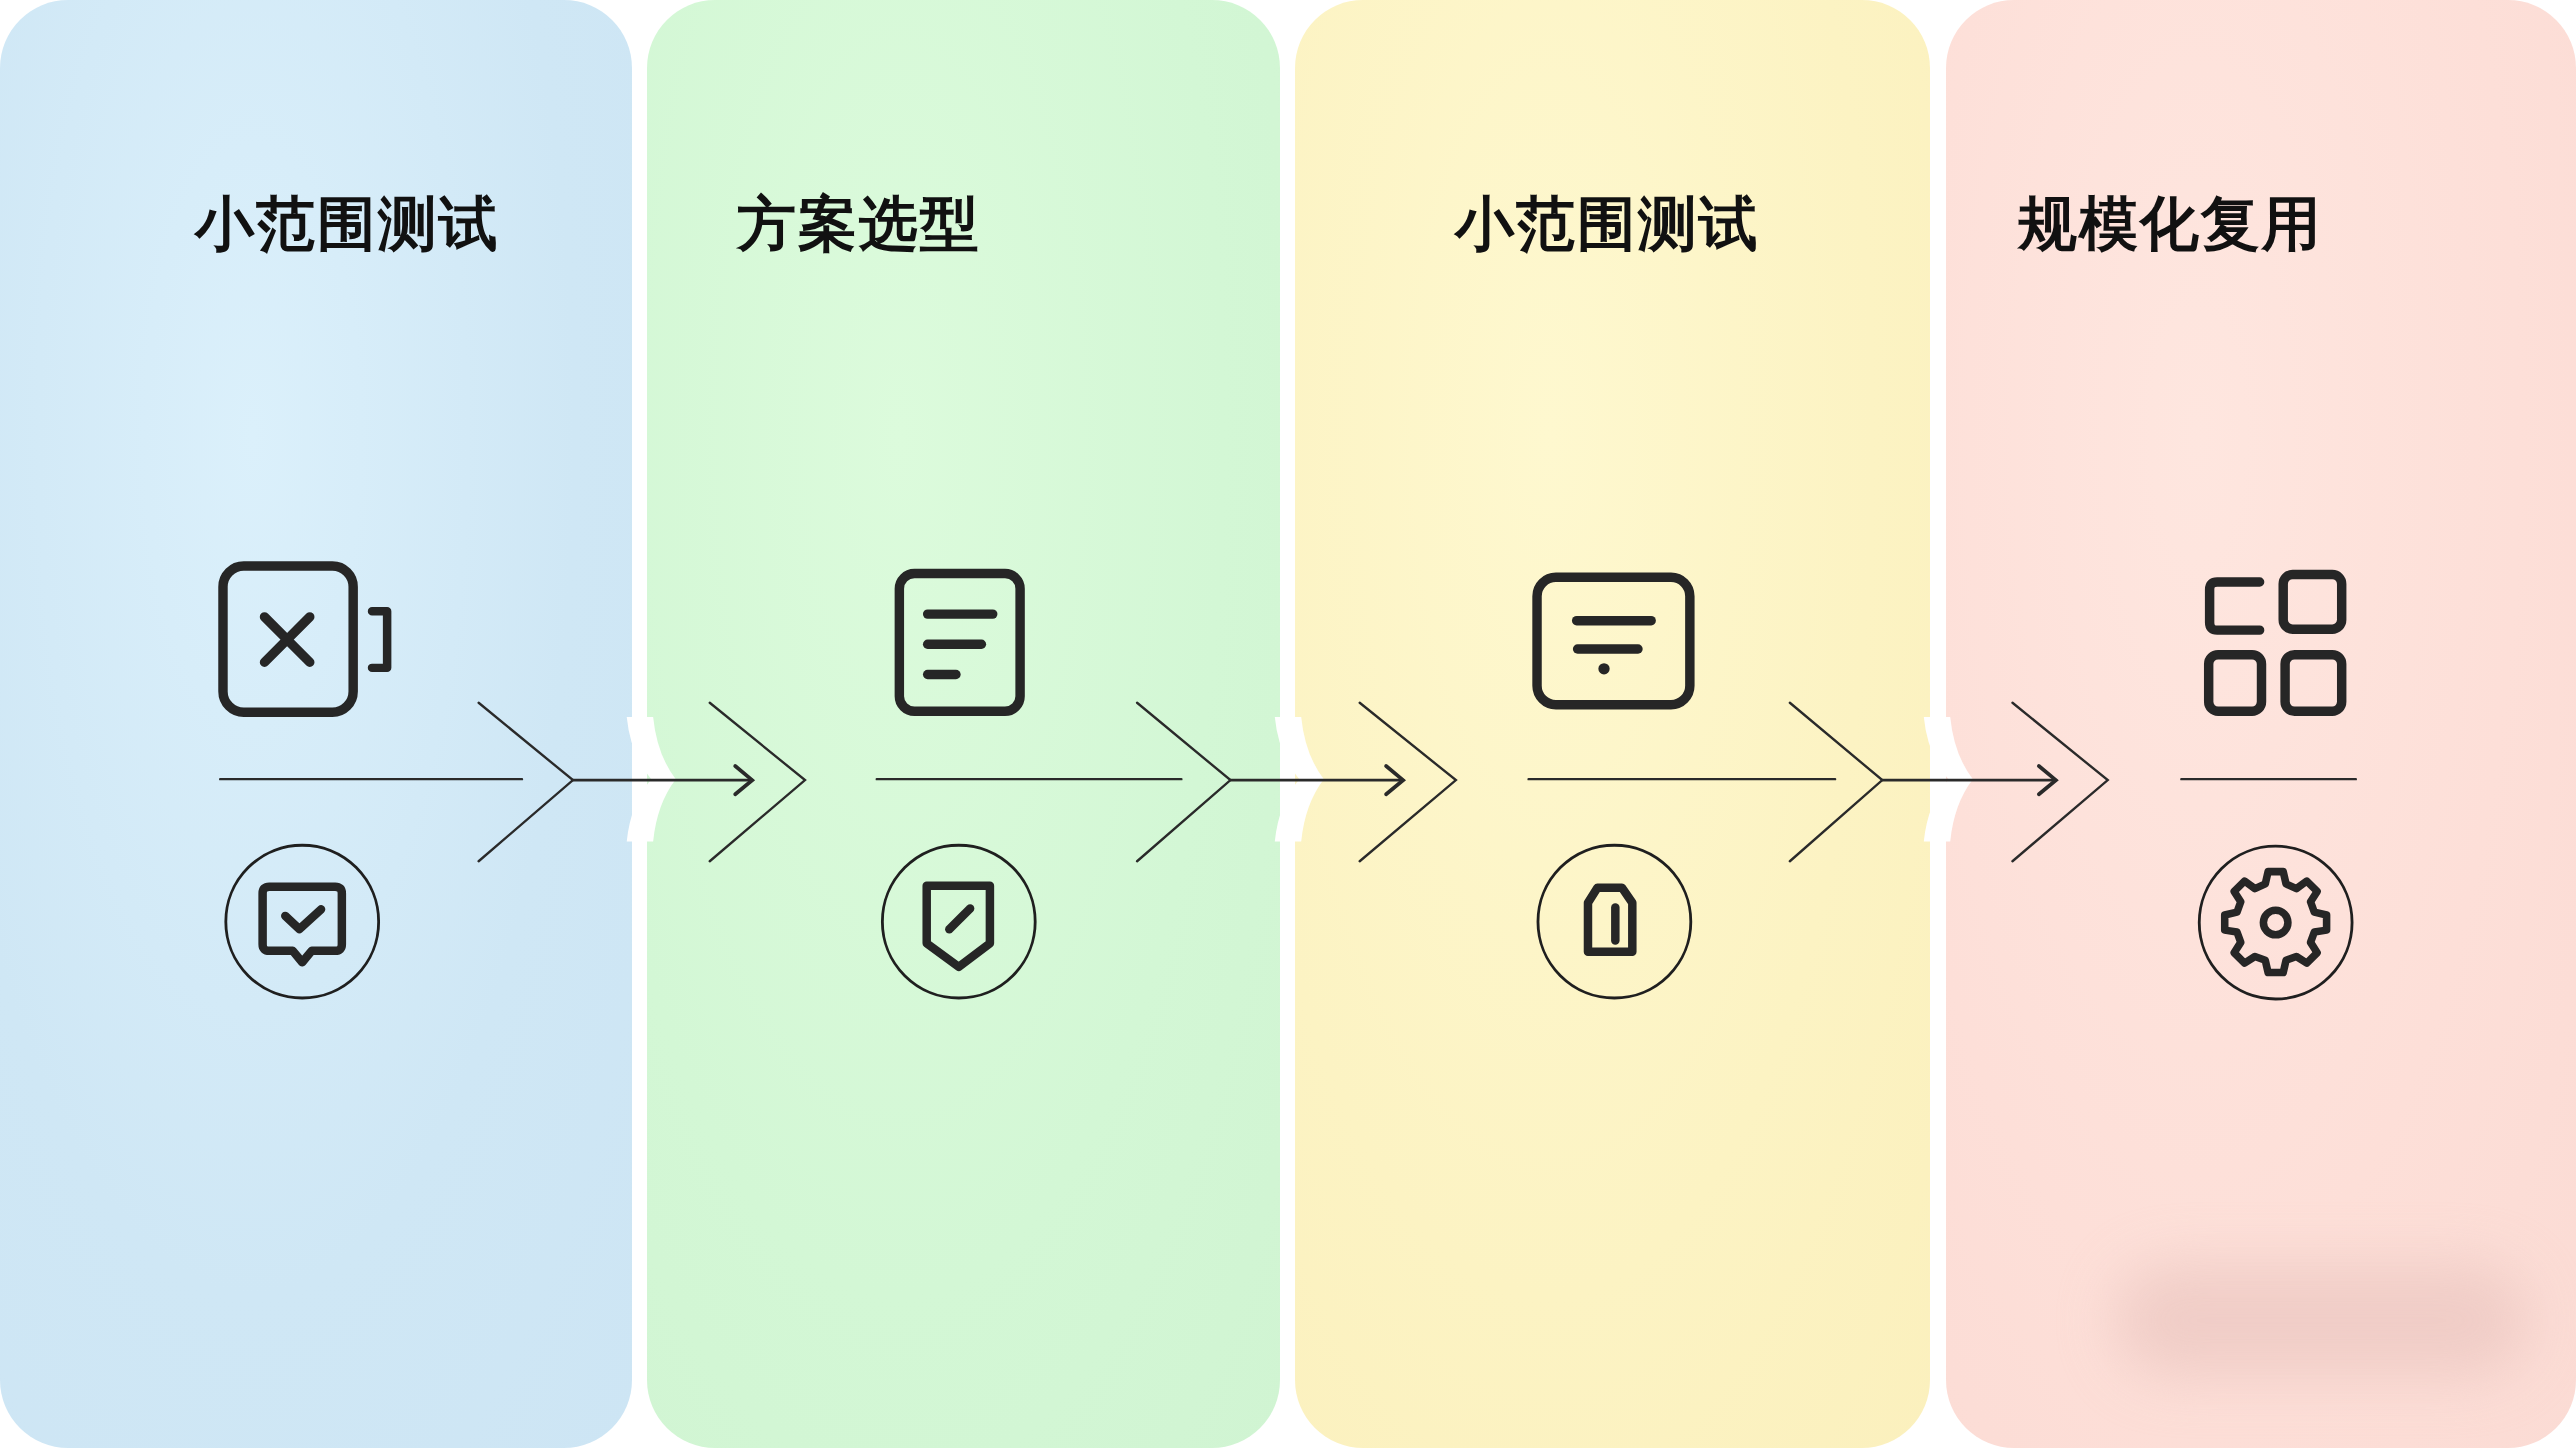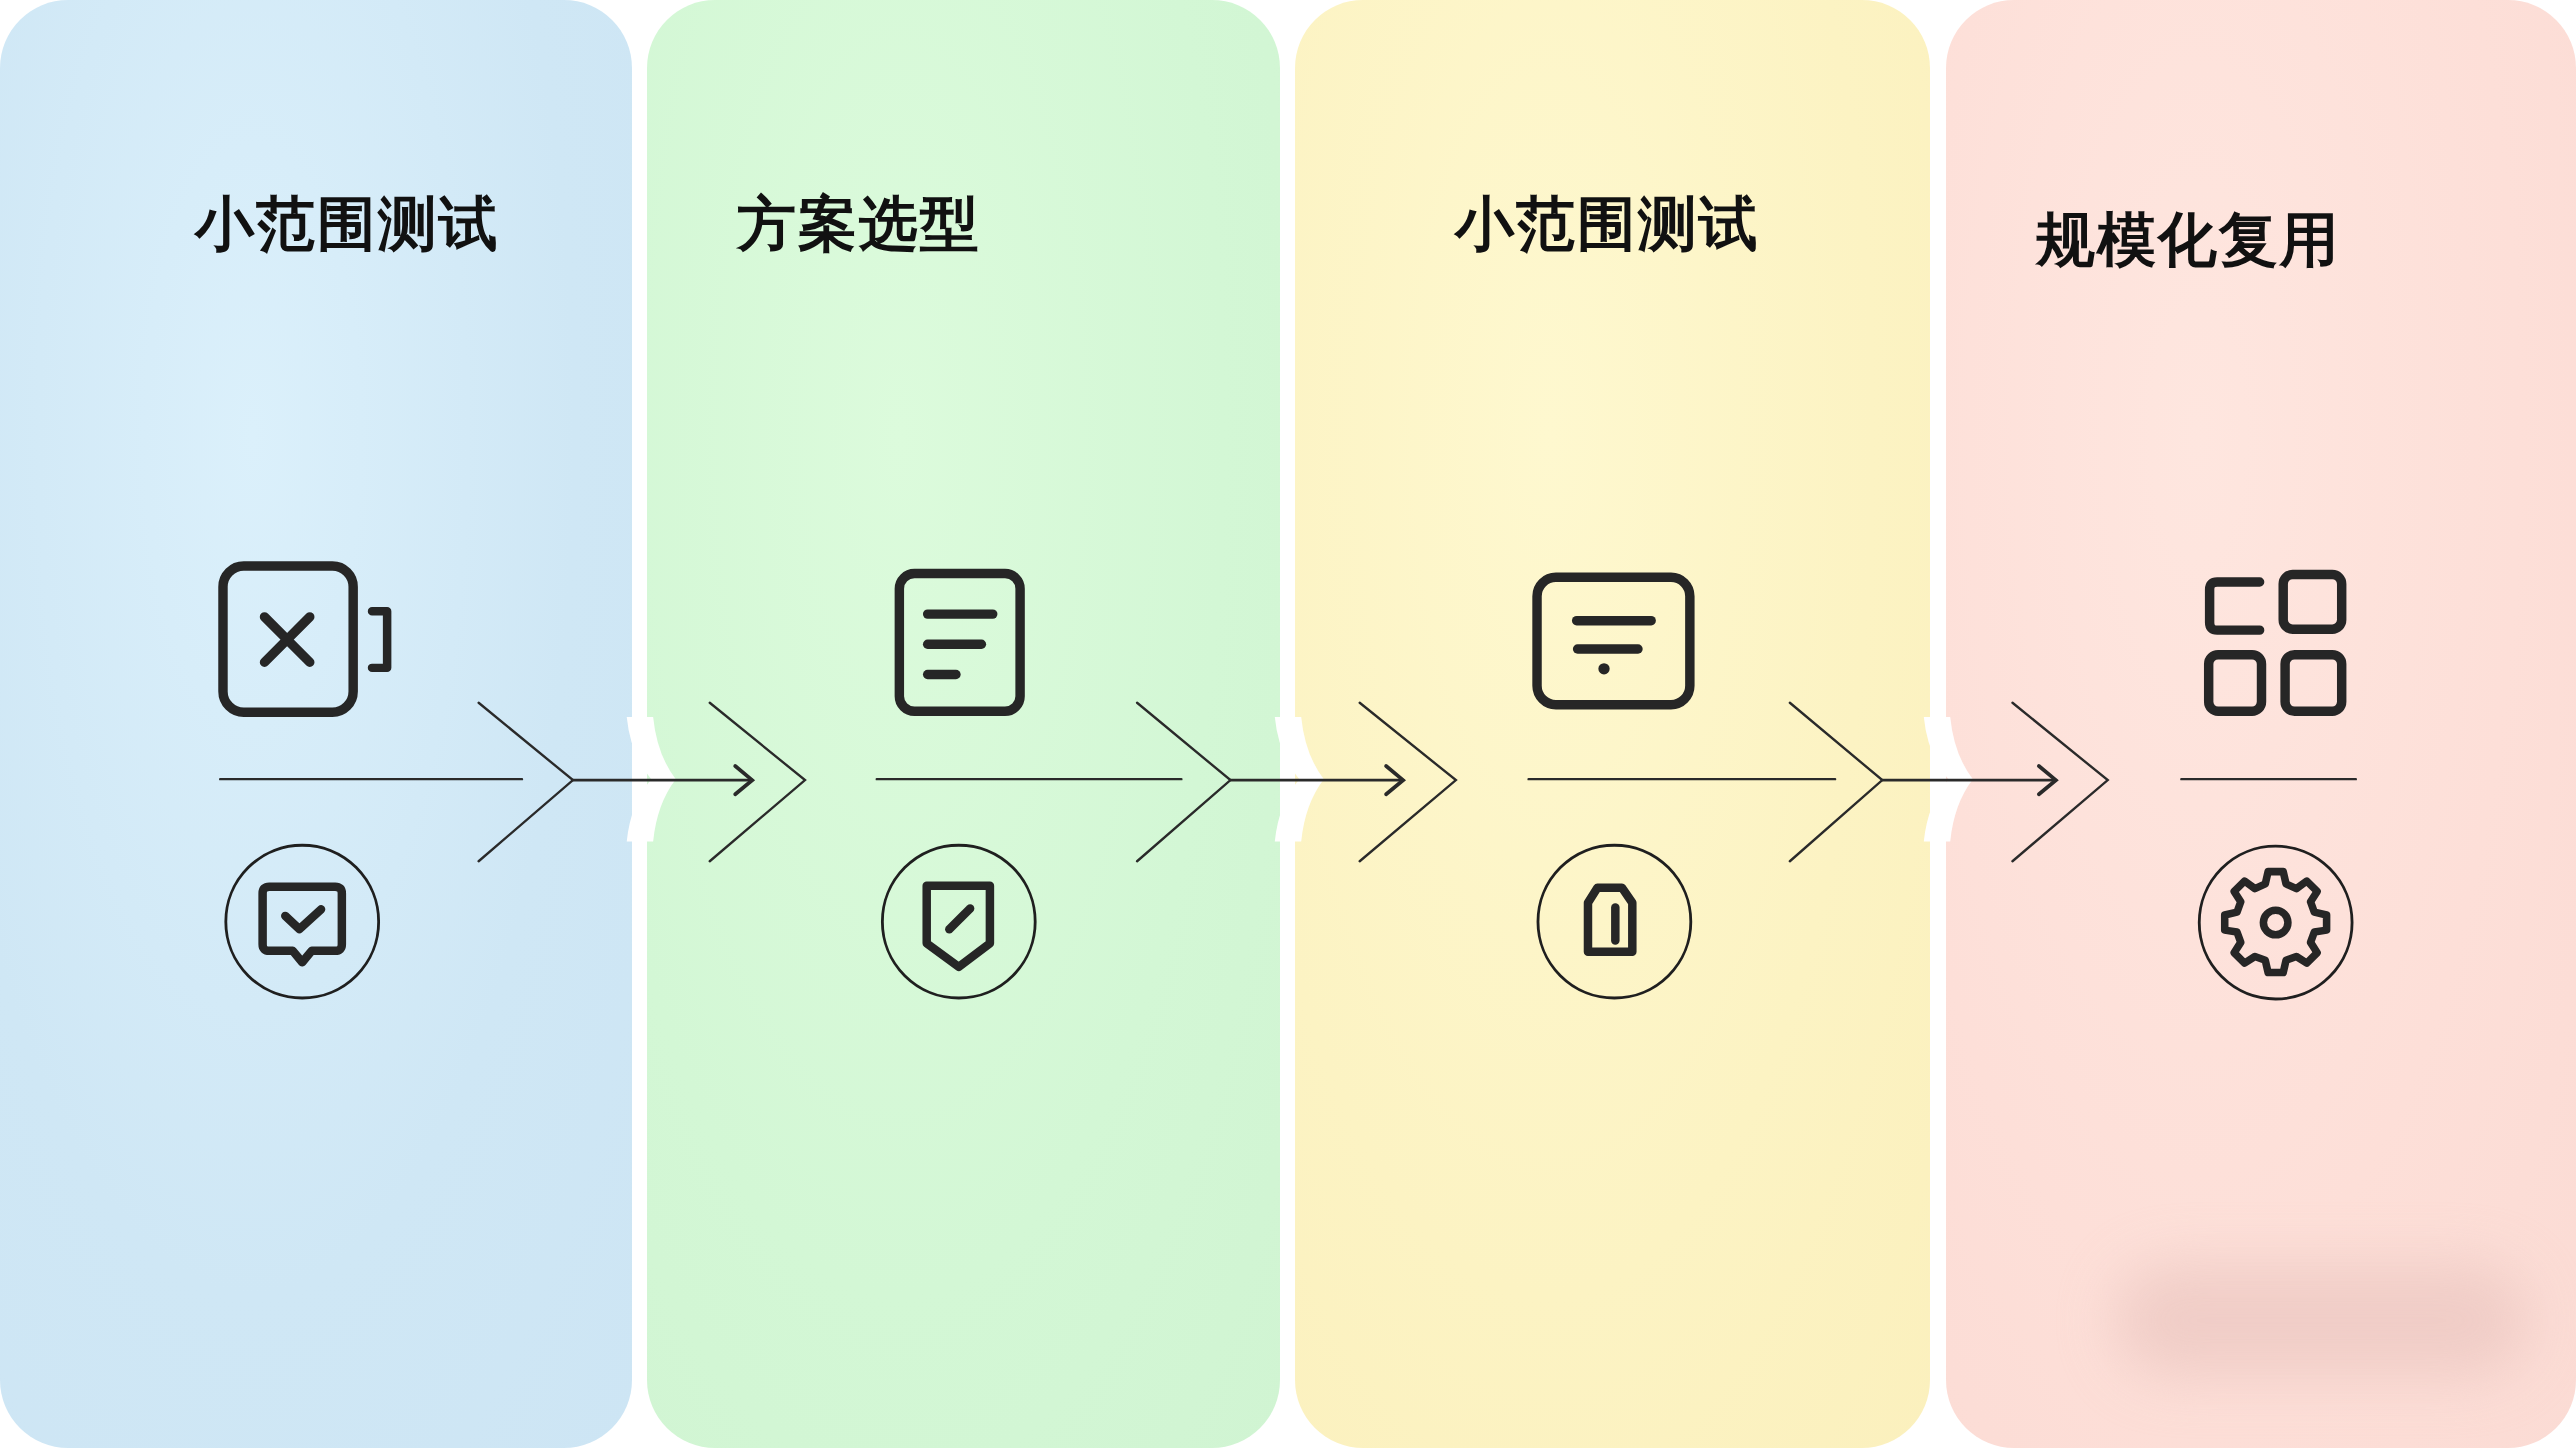--- a/index.html
+++ b/index.html
@@ -29,21 +29,21 @@
 <div class="panel" style="left:0px; width:632px; background: radial-gradient(ellipse at 40% 30%, #dbf0fb 0%, #cfe7f5 60%, #cde5f4 100%);">
   <div class="panel-title" style="left:0; text-align:left; padding-left:195px; box-sizing:border-box;">小范围测试</div>
 </div>
 <div class="panel" style="left:647px; width:633px; background: radial-gradient(ellipse at 40% 30%, #dcfbdc 0%, #d3f7d5 60%, #d0f4d2 100%);">
   <div class="panel-title" style="left:0; padding-left:90px; box-sizing:border-box;">方案选型</div>
 </div>
 <div class="panel" style="left:1295px; width:635px; background: radial-gradient(ellipse at 40% 30%, #fef8cf 0%, #fcf3c3 60%, #fbf0bd 100%);">
   <div class="panel-title" style="left:0; padding-left:160px; box-sizing:border-box;">小范围测试</div>
 </div>
 <div class="panel" style="left:1946px; width:630px; background: radial-gradient(ellipse at 40% 30%, #fee6df 0%, #fddfd8 60%, #fbdbd4 100%);">
-  <div class="panel-title" style="left:0; padding-left:90px; box-sizing:border-box;margin-top:16px;">规模化复用</div>
+  <div class="panel-title" style="left:0; padding-left:72px; box-sizing:border-box;">规模化复用</div>
 </div>
 
 <div class="soft-blob"></div>
 
 <svg class="overlay" width="2576" height="1448" viewBox="0 0 2730 1535">
 
   <g fill="#ffffff">
     <path d="M664 760 Q668 800 690 826 Q668 852 664 892 L692 892 Q696 852 716 826 Q696 800 692 760 Z"></path>
     <path d="M1351 760 Q1355 800 1377 826 Q1355 852 1351 892 L1379 892 Q1383 852 1403 826 Q1383 800 1379 760 Z"></path>
     <path d="M2039 760 Q2043 800 2065 826 Q2043 852 2039 892 L2067 892 Q2071 852 2091 826 Q2071 800 2067 760 Z"></path>

